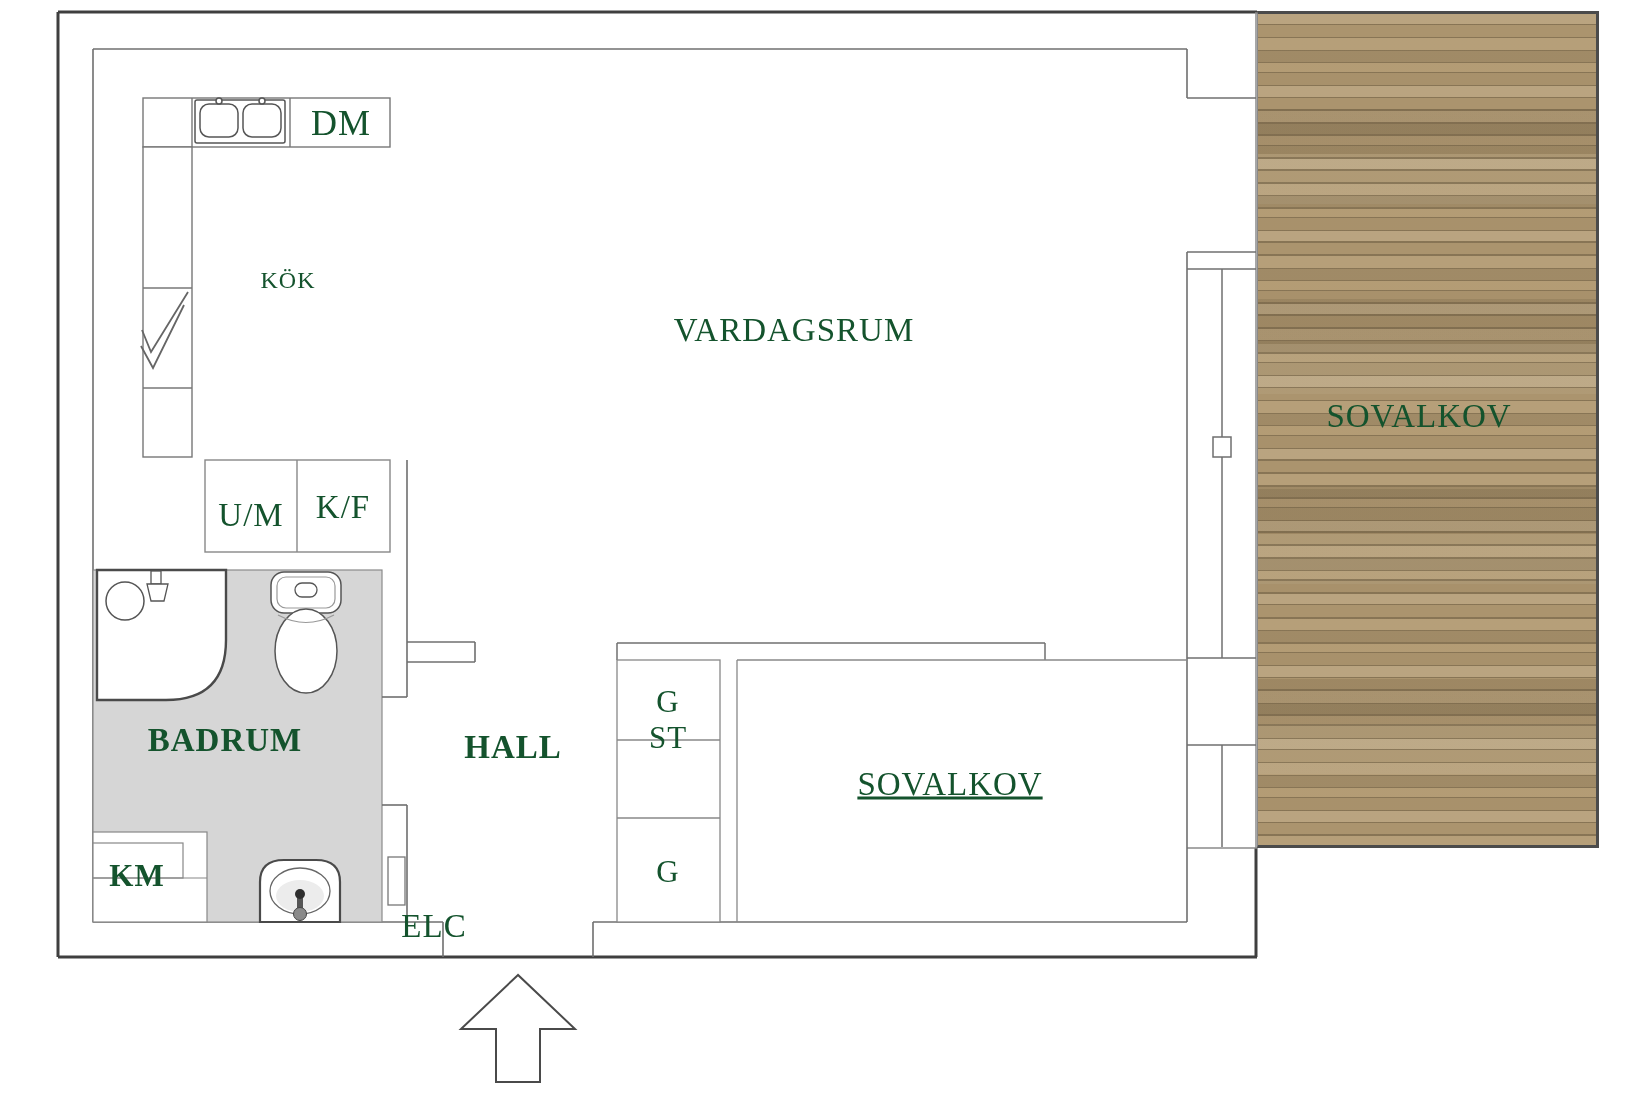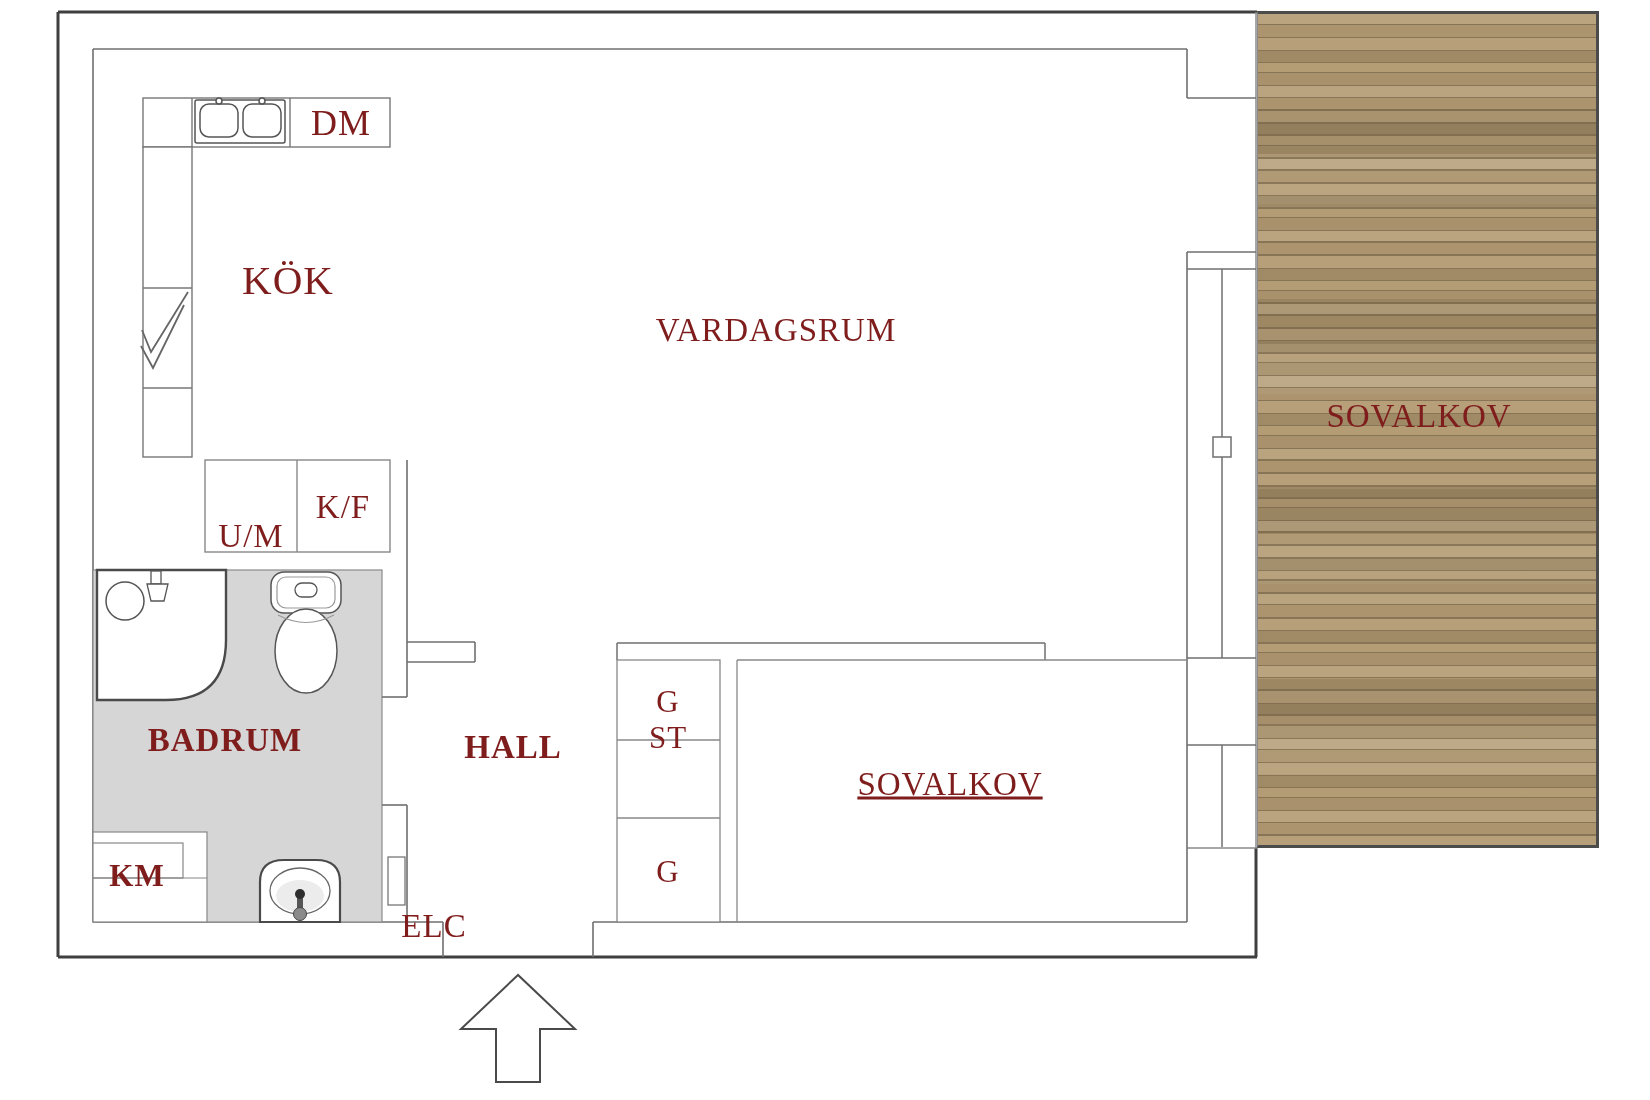--- a/index.html
+++ b/index.html
@@ -35,26 +35,26 @@
         rgba(0,0,0,0.06) 59.5px 71px,
         rgba(101,86,61,0.55) 71px 72.5px),
       repeating-linear-gradient(180deg,
         rgba(0,0,0,0) 0px 95px,
         rgba(60,45,25,0.12) 95px 140px,
         rgba(255,255,255,0.06) 140px 190px);
   }
   .lbl{
     position:absolute;
     transform:translate(-50%,-50%);
-    color:#7f1d1d;
+    color:#14532d;
     letter-spacing:1px;
     white-space:nowrap;
     line-height:1;
   }
-  .s38{font-size:41px;}
+  .s38{font-size:24px;}
   .s36{font-size:36px;}
   .s33{font-size:33px;}
   .s31{font-size:31px;}
 </style>
 </head>
 <body>
 
 <div id="stage">
 
   <div class="deck"></div>
@@ -174,28 +174,28 @@
     </g>
     <g stroke="#888888" stroke-width="1.3" fill="none">
       <path d="M737,660 V922"></path>
       <path d="M737,660 H1187"></path>
     </g>
 
     <polygon points="518,975 461,1029 496,1029 496,1082 540,1082 540,1029 575,1029" fill="#ffffff" stroke="#4a4a4a" stroke-width="2"></polygon>
   </svg>
 
   <div class="lbl s38" style="left:288px;top:280px;">KÖK</div>
-  <div class="lbl s33" style="left:776px;top:330px;">VARDAGSRUM</div>
+  <div class="lbl s33" style="left:794px;top:330px;">VARDAGSRUM</div>
   <div class="lbl s33" style="left:1419px;top:416px;">SOVALKOV</div>
   <div class="lbl s33" style="left:225px;top:740px;font-weight:bold;">BADRUM</div>
   <div class="lbl s33" style="left:513px;top:747px;font-weight:bold;">HALL</div>
   <div class="lbl s33" style="left:950px;top:784px;text-decoration:underline;">SOVALKOV</div>
 
   <div class="lbl s36" style="left:341px;top:123px;">DM</div>
-  <div class="lbl s33" style="left:251px;top:536px;">U/M</div>
+  <div class="lbl s33" style="left:251px;top:515px;">U/M</div>
   <div class="lbl s33" style="left:343px;top:507px;">K/F</div>
   <div class="lbl s31" style="left:137px;top:875px;font-weight:bold;">KM</div>
   <div class="lbl s33" style="left:434px;top:926px;">ELC</div>
   <div class="lbl s31" style="left:668px;top:701px;">G</div>
   <div class="lbl s31" style="left:668px;top:737px;">ST</div>
   <div class="lbl s31" style="left:668px;top:871px;">G</div>
 
 </div>
 
 </body></html>

